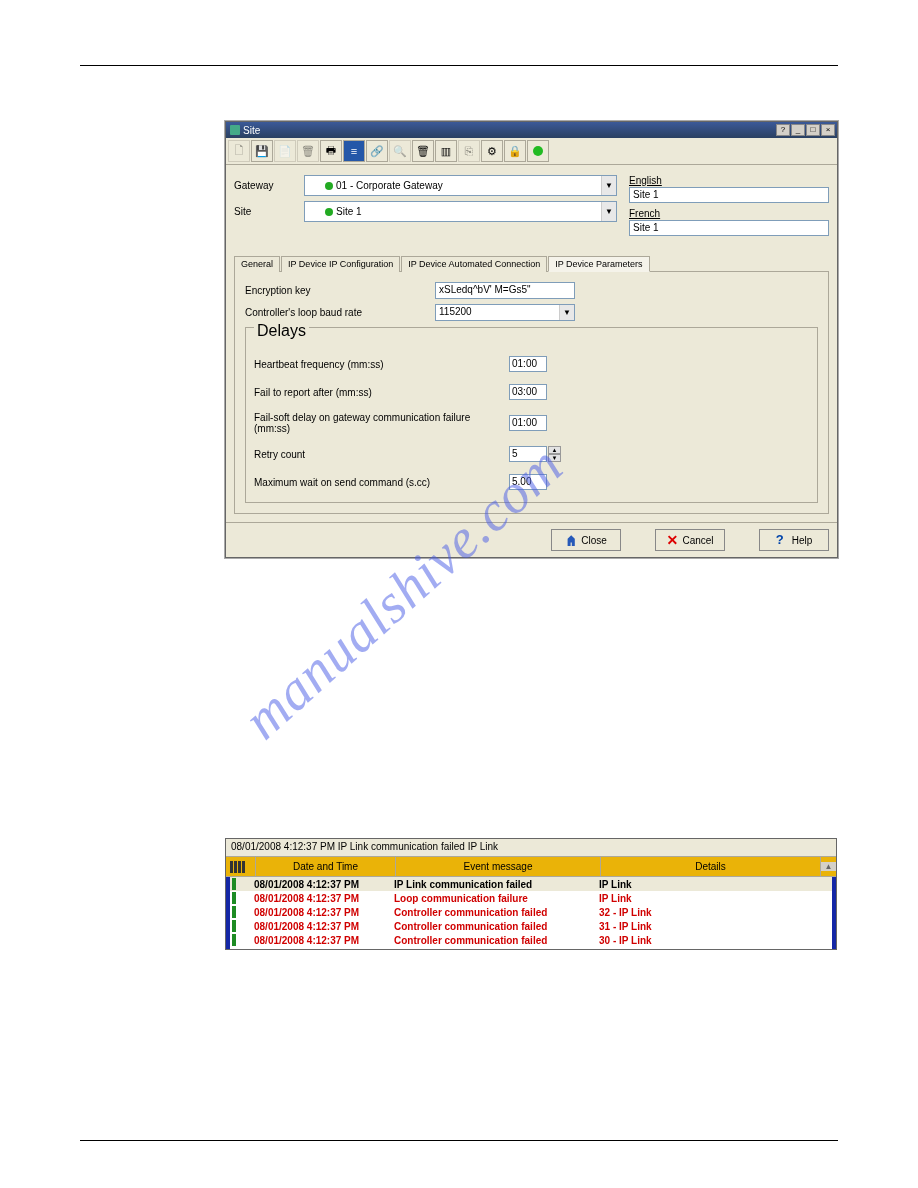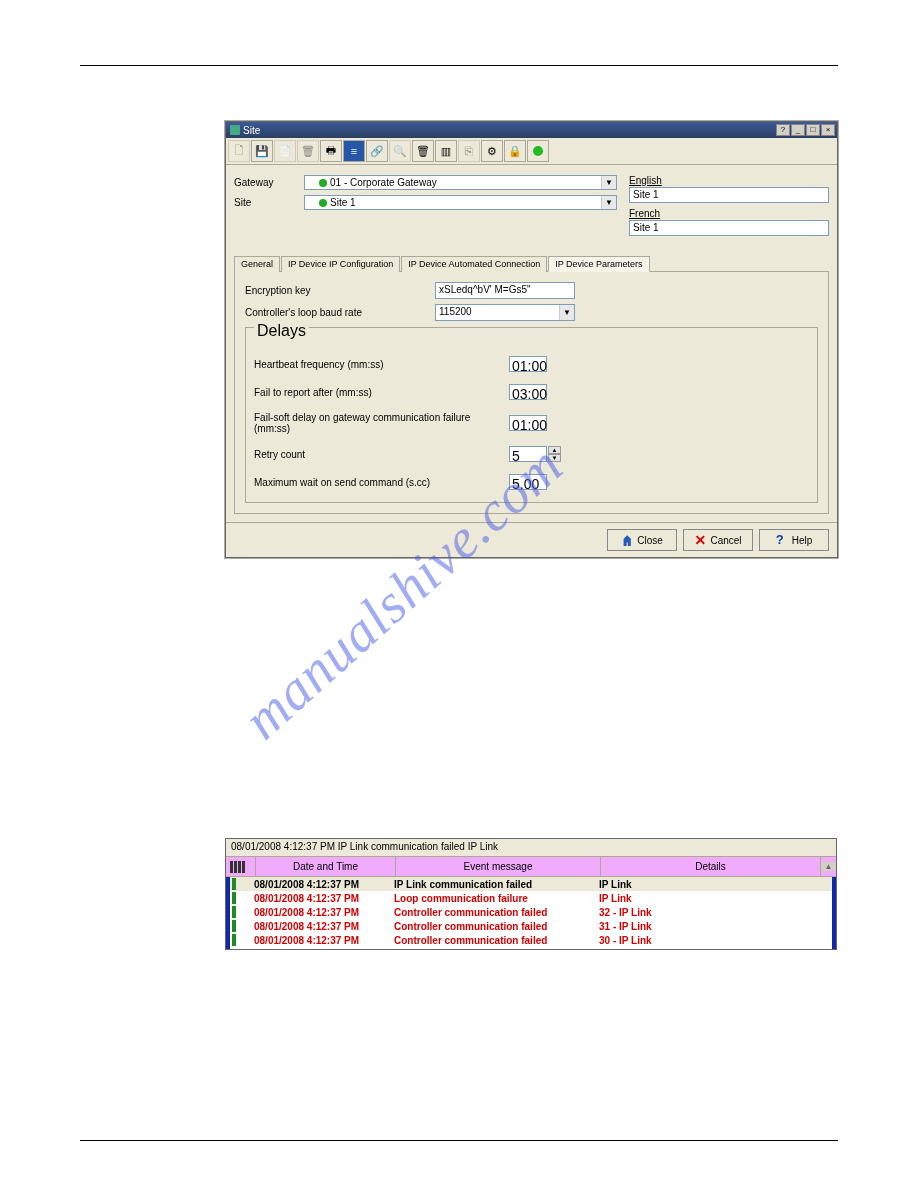--- a/index.html
+++ b/index.html
@@ -84,22 +84,22 @@
       padding-right: 4px;
     }
     .form-right {
       width: 200px;
     }
     .field-row {
       display: flex; align-items: center; margin-bottom: 5px;
     }
     .field-row .lbl { width: 70px; font-size: 10px; }
     .dropdown {
-      flex: 1; height: 15px; background: #fff; border: 1px solid #7f9db9;
-      display: flex; align-items: center; padding: 0 14px; font-size: 10px;
+      flex: 1; height: 21px; background: #fff; border: 1px solid #7f9db9;
+      display: flex; align-items: center; padding: 0 20px; font-size: 10px;
       position: relative;
     }
     .dropdown .dot { width: 8px; height: 8px; border-radius: 50%; background: #2a2; margin-right: 3px; }
     .dropdown .dd-arrow {
       position: absolute; right: 0; top: 0; width: 15px; height: 100%;
       background: #e8e8e8; border-left: 1px solid #ccc;
       display: flex; align-items: center; justify-content: center; font-size: 8px;
     }
     .lang-group { margin-bottom: 5px; }
     .lang-lbl { font-size: 10px; text-decoration: underline; margin-bottom: 1px; }
@@ -147,21 +147,21 @@
       padding: 6px 8px 8px 8px;
       margin-top: 6px;
     }
     .fieldset-legend { font-size: 16px; position: relative; top: -12px; background: #ece9d8; padding: 0 3px; display: inline-block; }
     .delay-row {
       display: flex; align-items: center; margin-bottom: 4px; font-size: 10px; margin-top: 12px;
     }
     .delay-row .dlbl { width: 255px; }
     .dfield {
       width: 38px; height: 16px; background: #fff; border: 1px solid #7f9db9;
-      padding: 1px 2px; font-size: 14px;
+      padding: 1px 2px; font-size: 10px;
     }
     .spin-wrap { position: relative; display: inline-block; }
     .spinner {
       position: absolute; right: -14px; top: 0; width: 13px; height: 16px;
       display: flex; flex-direction: column;
     }
     .spinner div { flex: 1; background: #e3e3e3; border: 1px solid #999; font-size: 6px; text-align: center; line-height: 6px; }
 
     .btn-bar {
       background: #ece9d8;
@@ -169,41 +169,41 @@
       padding: 6px 8px;
       display: flex;
       justify-content: flex-end;
       gap: 6px;
     }
     .btn {
       width: 70px; height: 22px;
       background: #ece9d8;
       border: 1px solid #888;
       display: flex; align-items: center; justify-content: center;
-      gap: 4px; font-size: 10px;
+      gap: 4px; font-size: 10px; margin-left: 28px;
     }
     .btn .bicon { width: 12px; height: 12px; }
     .ico-close { background: #2659b9; clip-path: polygon(20% 100%,20% 40%,50% 10%,80% 40%,80% 100%,55% 100%,55% 70%,45% 70%,45% 100%); }
     .ico-cancel { color: #d00; font-weight: bold; font-size: 14px; line-height: 12px; }
     .ico-help { color: #04a; font-weight: bold; font-size: 13px; line-height: 12px; }
 
     
     .log-wrap {
       width: 612px;
       margin-left: 145px;
       margin-top: 280px;
       border: 1px solid #666;
       background: #ece9d8;
     }
     .log-status {
       height: 18px; background: #ece9d8; border-bottom: 1px solid #aca899;
       font-size: 10px; padding: 2px 5px;
     }
     .log-headers {
-      display: flex; height: 20px; background: #f0abfc;
+      display: flex; height: 20px; background: #eab308;
       border-bottom: 1px solid #aca899; font-size: 10px;
       align-items: center;
     }
     .log-h-spacer { width: 30px; border-right: 1px solid #aca899; height: 100%;
       display: flex; align-items: center; gap: 1px; padding-left: 4px; }
     .log-h-spacer span { width: 3px; height: 12px; background: #333; }
     .log-h { border-right: 1px solid #aca899; height: 100%; display: flex; align-items: center; justify-content: center; }
     .log-h.dt { width: 140px; }
     .log-h.msg { width: 205px; }
     .log-h.det { flex: 1; }

